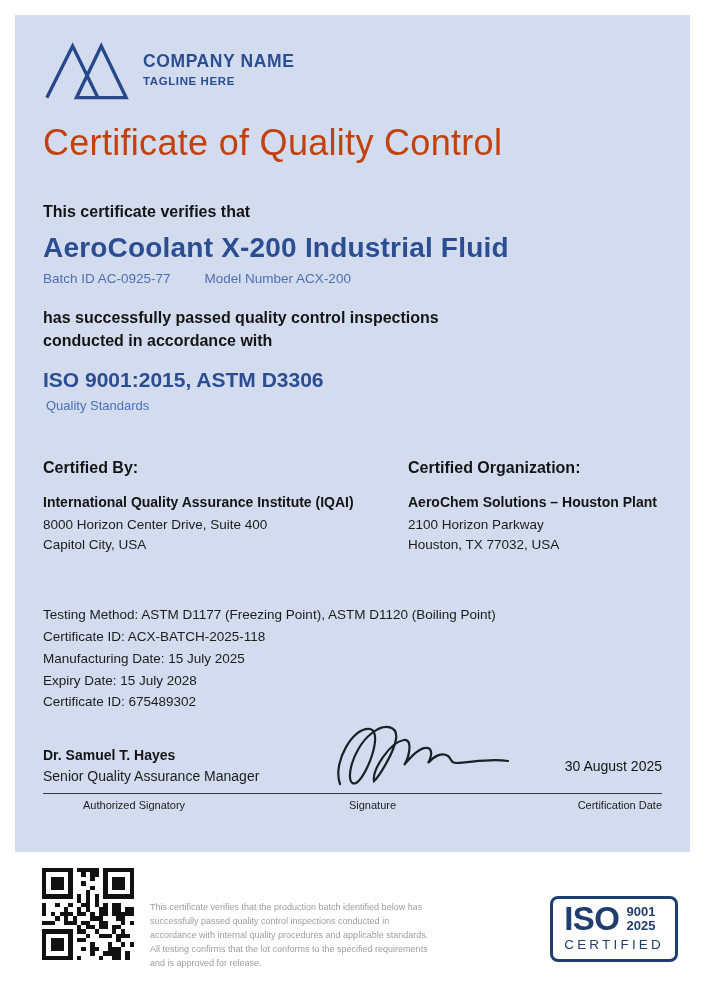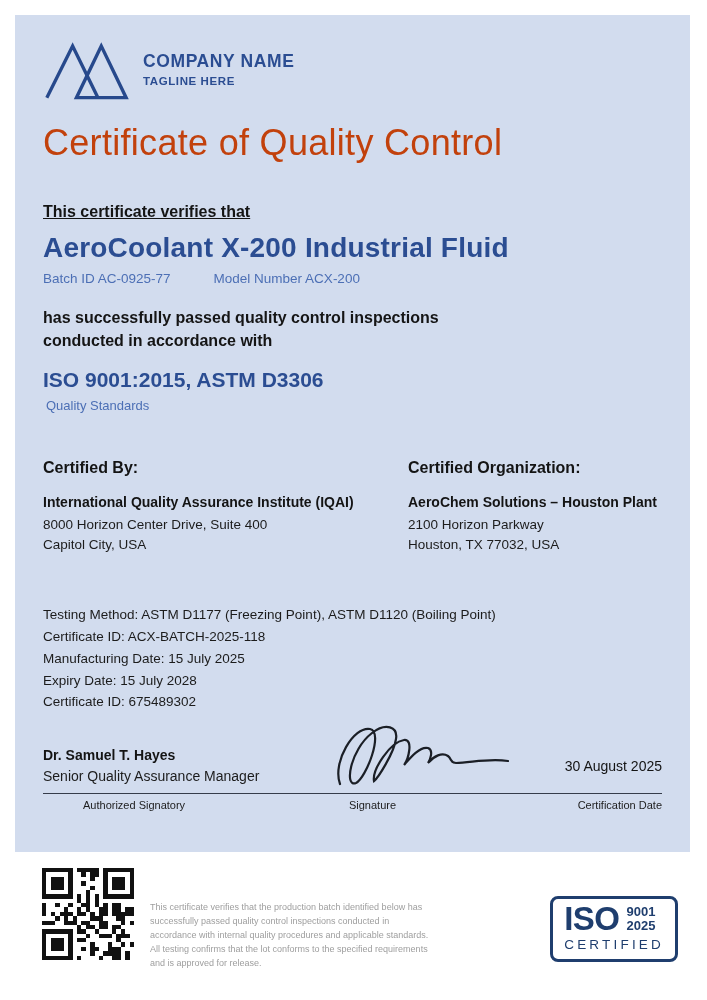--- a/index.html
+++ b/index.html
@@ -35,26 +35,26 @@
   }
 
   
   .doc-title {
     top: 107px;
     font-size: 36px; font-weight: 500; letter-spacing: 0.3px;
     color: #c2410c;
   }
 
   
-  .intro { top: 188px; font-size: 16px; font-weight: 700; color: #151515; text-decoration: underline; }
+  .intro { top: 188px; font-size: 16px; font-weight: 700; color: #151515; }
   .product-name {
     top: 217px; font-size: 28px; font-weight: 700;
     color: var(--navy, #2b4d92); letter-spacing: 0.2px;
   }
-  .meta-row { top: 256px; display: flex; gap: 43px; }
+  .meta-row { top: 256px; display: flex; gap: 34px; }
   .meta-item { font-size: 13.5px; color: var(--accent_blue, #4c6fb5); }
 
   
   .statement { top: 291px; font-size: 16px; font-weight: 700; color: #151515; line-height: 1.45; }
 
   
   .standards { top: 353px; font-size: 21px; font-weight: 700; color: var(--navy, #2b4d92); }
   .standards-caption { top: 383px; font-size: 13px; color: var(--accent_blue, #4c6fb5); padding-left: 3px; }
 
   

